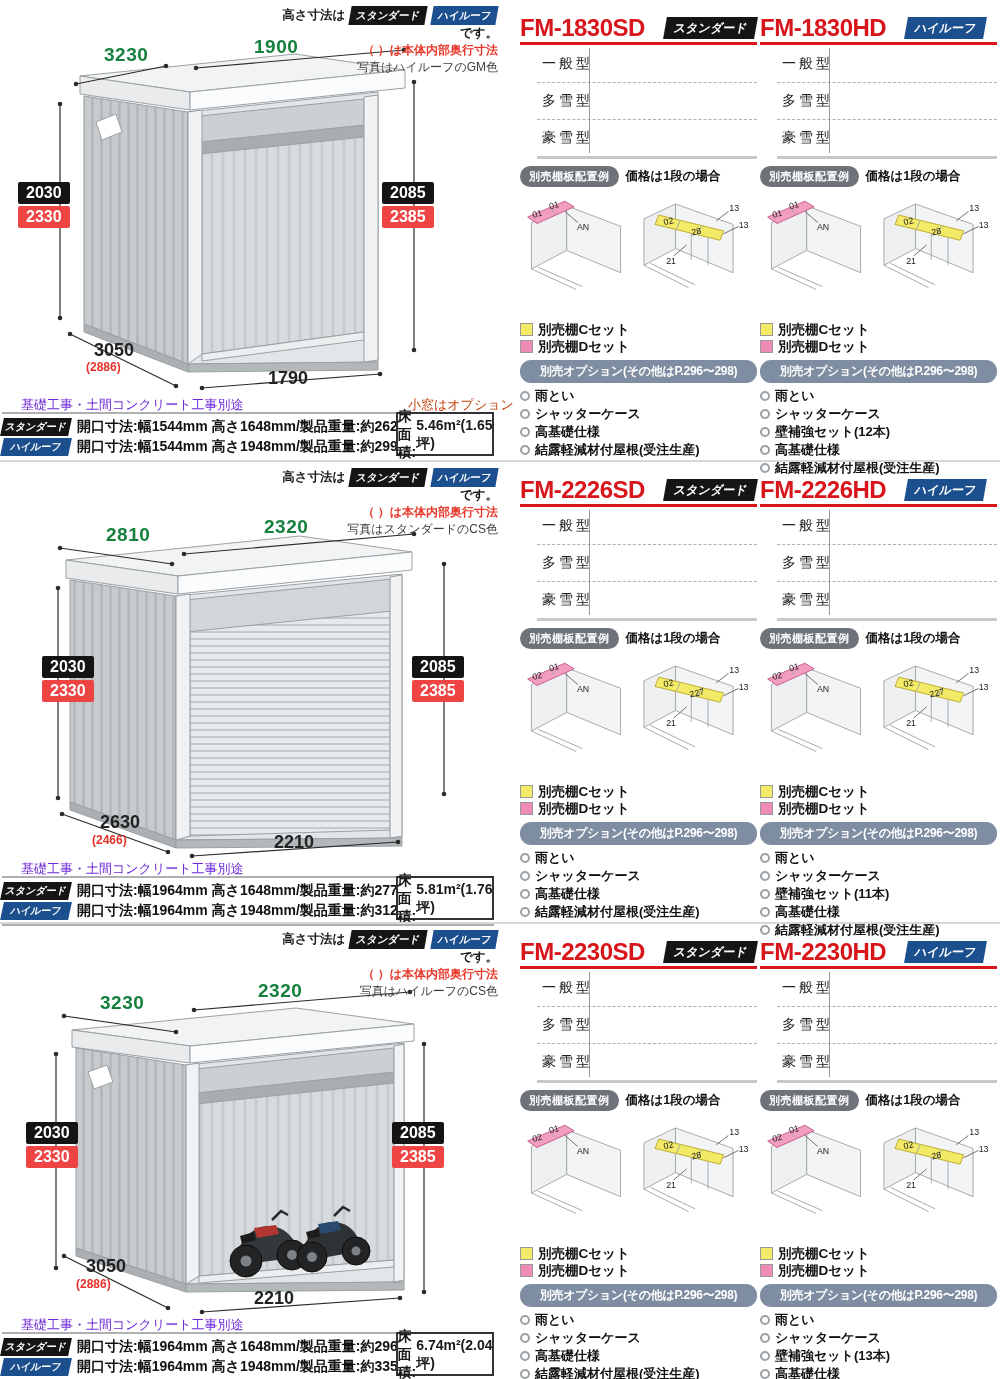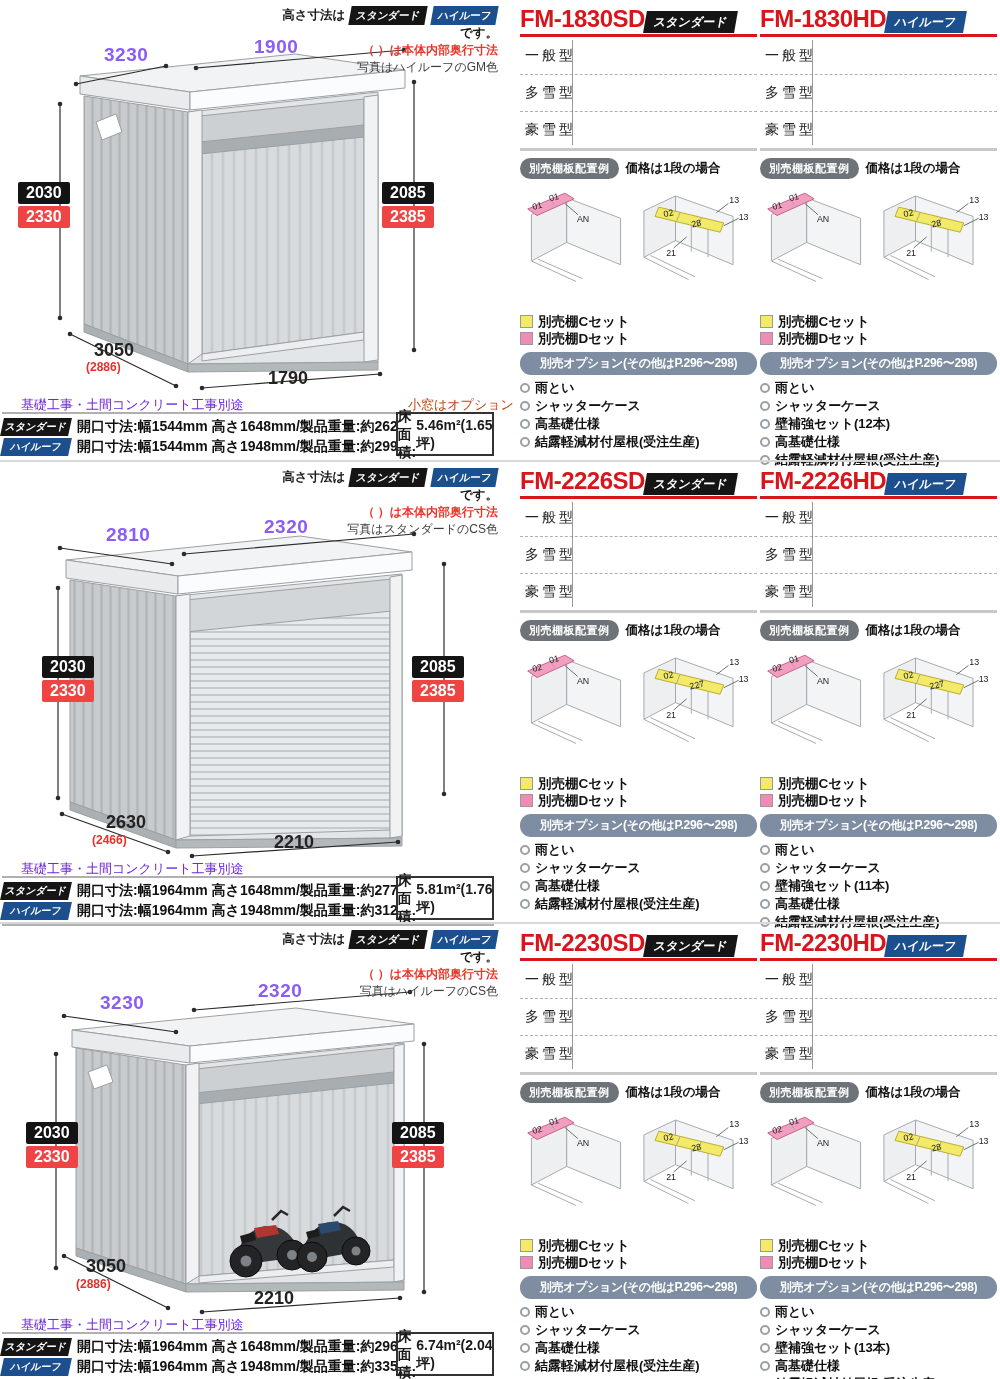--- a/index.html
+++ b/index.html
@@ -8,40 +8,40 @@
   .sep{position:absolute;left:0;width:1000px;height:2px;background:#d8d8d8;}
   
   .hnote{position:absolute;left:278px;top:6px;width:220px;text-align:right;font-size:12.5px;font-weight:bold;line-height:17px;}
   .hnote .rednote{color:#e8382a;font-size:12px;}
   .hnote .graynote{color:#3d3d3d;font-weight:normal;font-size:12px;}
   .mini-badge{display:inline-block;color:#fff;font-size:10.5px;font-weight:bold;padding:1px 6px;transform:skewX(-10deg);margin:0 1px;}
   .bk{background:#151515;} .bb{background:#1c4f8e;}
   
   .illus{position:absolute;left:0;top:0;width:515px;height:398px;}
   .illus svg{position:absolute;left:0;top:0;}
-  .dim{position:absolute;font-size:19px;font-weight:bold;color:#8b5cf6;letter-spacing:0.5px;}
+  .dim{position:absolute;font-size:19px;font-weight:bold;color:#15803d;letter-spacing:0.5px;}
   .dimsm{position:absolute;font-size:18px;font-weight:bold;color:#222;}
   .dimbox{position:absolute;font-size:16px;font-weight:bold;color:#fff;padding:1px 8px;border-radius:2px;line-height:20px;}
   .dimbox.k{background:#141414;} .dimbox.b{background:#ef4444;}
   .dimred{position:absolute;font-size:12px;font-weight:bold;color:#e8302a;}
   
   .foundation{position:absolute;left:21px;font-size:13px;color:#6d28d9;}
   .windownote{position:absolute;left:408px;font-size:13px;color:#c2410c;}
   .specs{position:absolute;left:2px;width:492px;border-top:2px solid #b0b0b0;border-bottom:2px solid #b0b0b0;padding:3px 0;}
   .spec-row{display:flex;align-items:center;gap:7px;height:20px;font-size:14px;font-weight:bold;color:#111;white-space:nowrap;}
   .sbadge{display:inline-block;width:64px;text-align:center;color:#fff;font-size:10px;font-weight:bold;padding:2px 2px;transform:skewX(-12deg);flex:none;}
   .floorbox{position:absolute;left:396px;width:94px;height:40px;border:2px solid #333;background:#fff;display:flex;flex-direction:row;align-items:center;justify-content:center;font-size:14px;font-weight:bold;line-height:18px;}
   
   .prod{position:absolute;top:6px;width:237px;}
   .prod.sd{left:520px;} .prod.hd{left:760px;}
-  .phead{display:flex;align-items:flex-end;gap:0;height:27px;}
+  .phead{display:flex;align-items:center;gap:20px;height:27px;margin-top:8px;}
   .model{font-size:24px;font-weight:bold;color:#d8151a;letter-spacing:-0.5px;white-space:nowrap;}
   .pbadge{display:inline-block;color:#fff;font-size:12px;font-weight:bold;padding:2.5px 9px;transform:skewX(-10deg);white-space:nowrap;}
   .redline{border-top:3px solid #d8151a;margin-top:1px;}
-  .ptable{position:relative;height:111px;border-bottom:3px solid #c8c8c8;}
+  .ptable{position:relative;height:111px;border-bottom:3px solid #c8c8c8;margin-left:17px;}
   .ptable .vline{position:absolute;left:52px;top:3px;bottom:3px;width:1px;background:#999;}
   .prow{height:37px;display:flex;align-items:center;padding-left:5px;box-sizing:border-box;}
   .prow + .prow{border-top:1px dashed #b0b0b0;}
   .plabel{font-size:14px;color:#222;letter-spacing:3px;font-weight:normal;}
   .shelfrow{margin-top:7px;display:flex;align-items:center;gap:7px;}
   .pill-gray{background:#6e737a;color:#fff;font-size:11px;font-weight:bold;padding:3px 9px;border-radius:11px;letter-spacing:0.5px;white-space:nowrap;}
   .pricenote{font-size:12.5px;font-weight:bold;color:#111;white-space:nowrap;}
   .diagrams{display:flex;gap:6px;margin-top:4px;height:106px;padding-left:2px;}
   .legend{margin-top:24px;}
   .lrow{display:flex;align-items:center;gap:5px;height:17px;font-size:13.5px;font-weight:bold;color:#111;}
@@ -365,21 +365,21 @@
           <circle class="dimdot" cx="192" cy="394" r="2.3"></circle>
           <circle class="dimdot" cx="398" cy="380" r="2.3"></circle>
       </g>
     </svg>
     <span class="dim" style="left:106px;top:62px;">2810</span>
     <span class="dim" style="left:264px;top:54px;">2320</span>
     <span class="dimbox k" style="left:42px;top:194px;">2030</span>
     <span class="dimbox b" style="left:42px;top:218px;">2330</span>
     <span class="dimbox k" style="left:412px;top:194px;">2085</span>
     <span class="dimbox b" style="left:412px;top:218px;">2385</span>
-    <span class="dimsm" style="left:100px;top:350px;margin-left:6px;">2630</span>
+    <span class="dimsm" style="left:100px;top:350px;">2630</span>
     <span class="dimred" style="left:92px;top:371px;">(2466)</span>
     <span class="dimsm" style="left:274px;top:370px;">2210</span>
   </div>
 
   <div class="hnote">
     <span>高さ寸法は</span>
     <span class="mini-badge bk">スタンダード</span>
     <span class="mini-badge bb">ハイルーフ</span>
     <span>です。</span>
     <div class="rednote">（ ）は本体内部奥行寸法</div>

